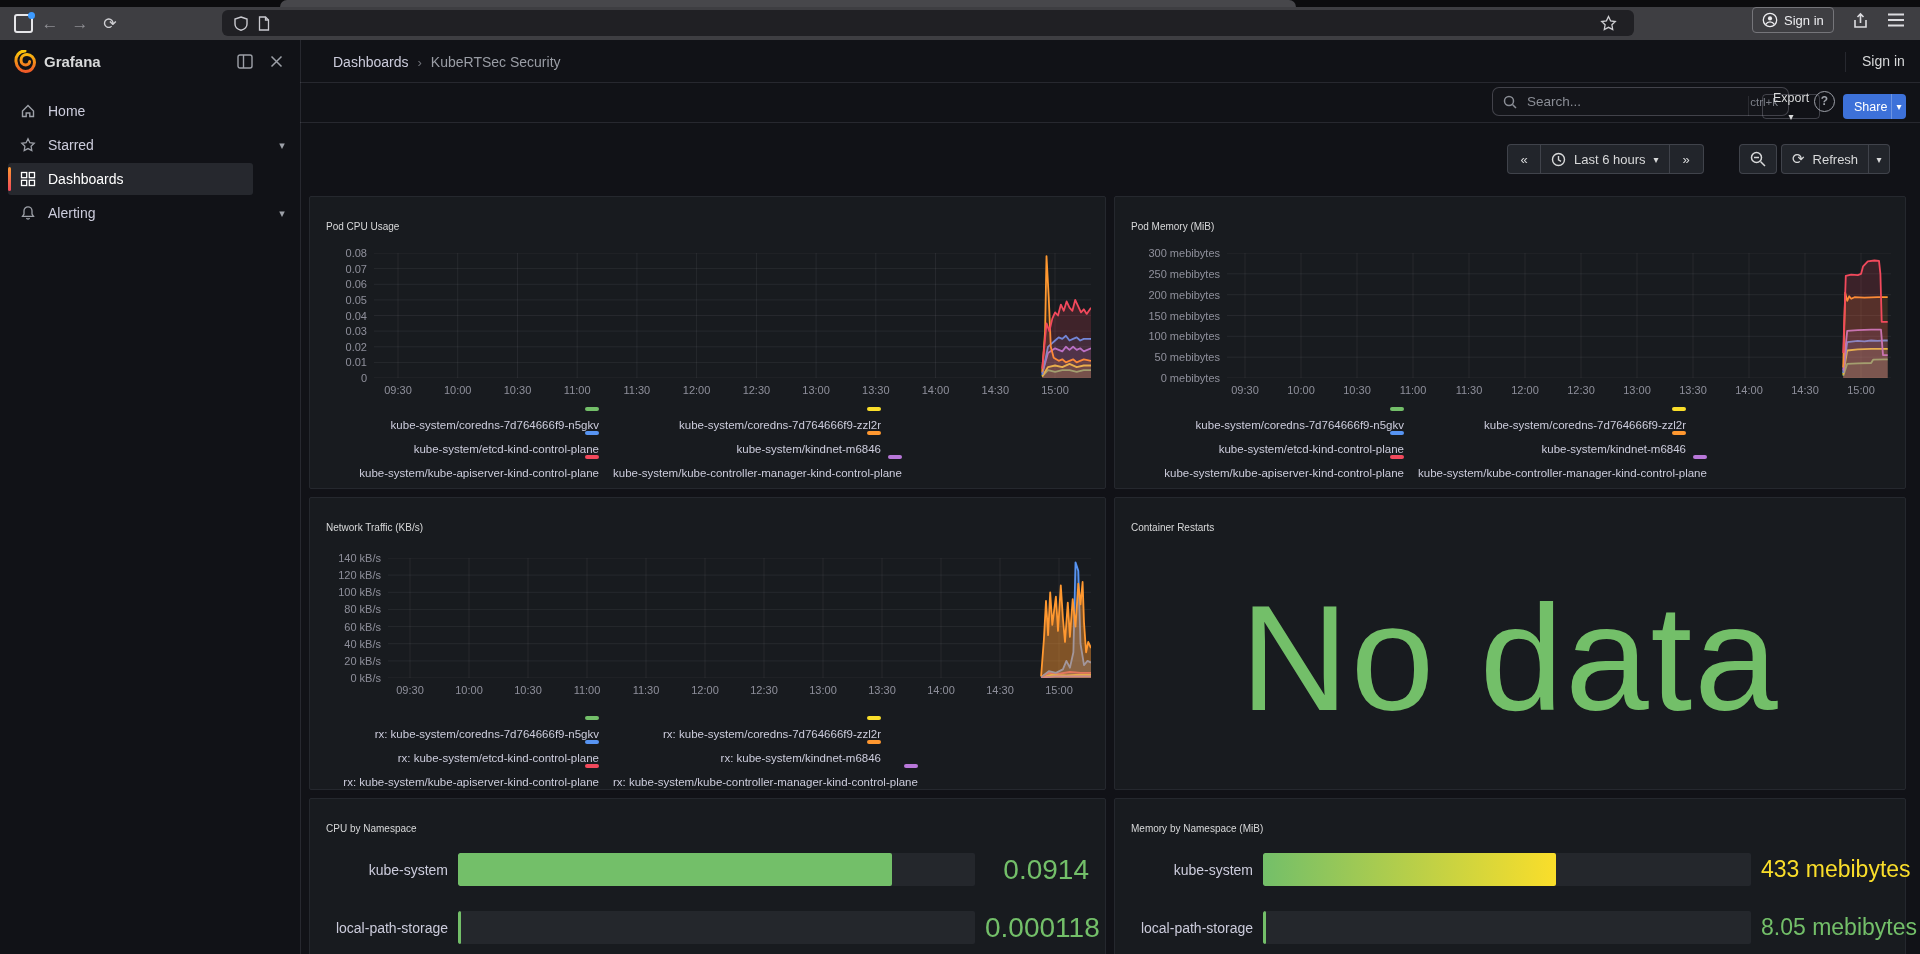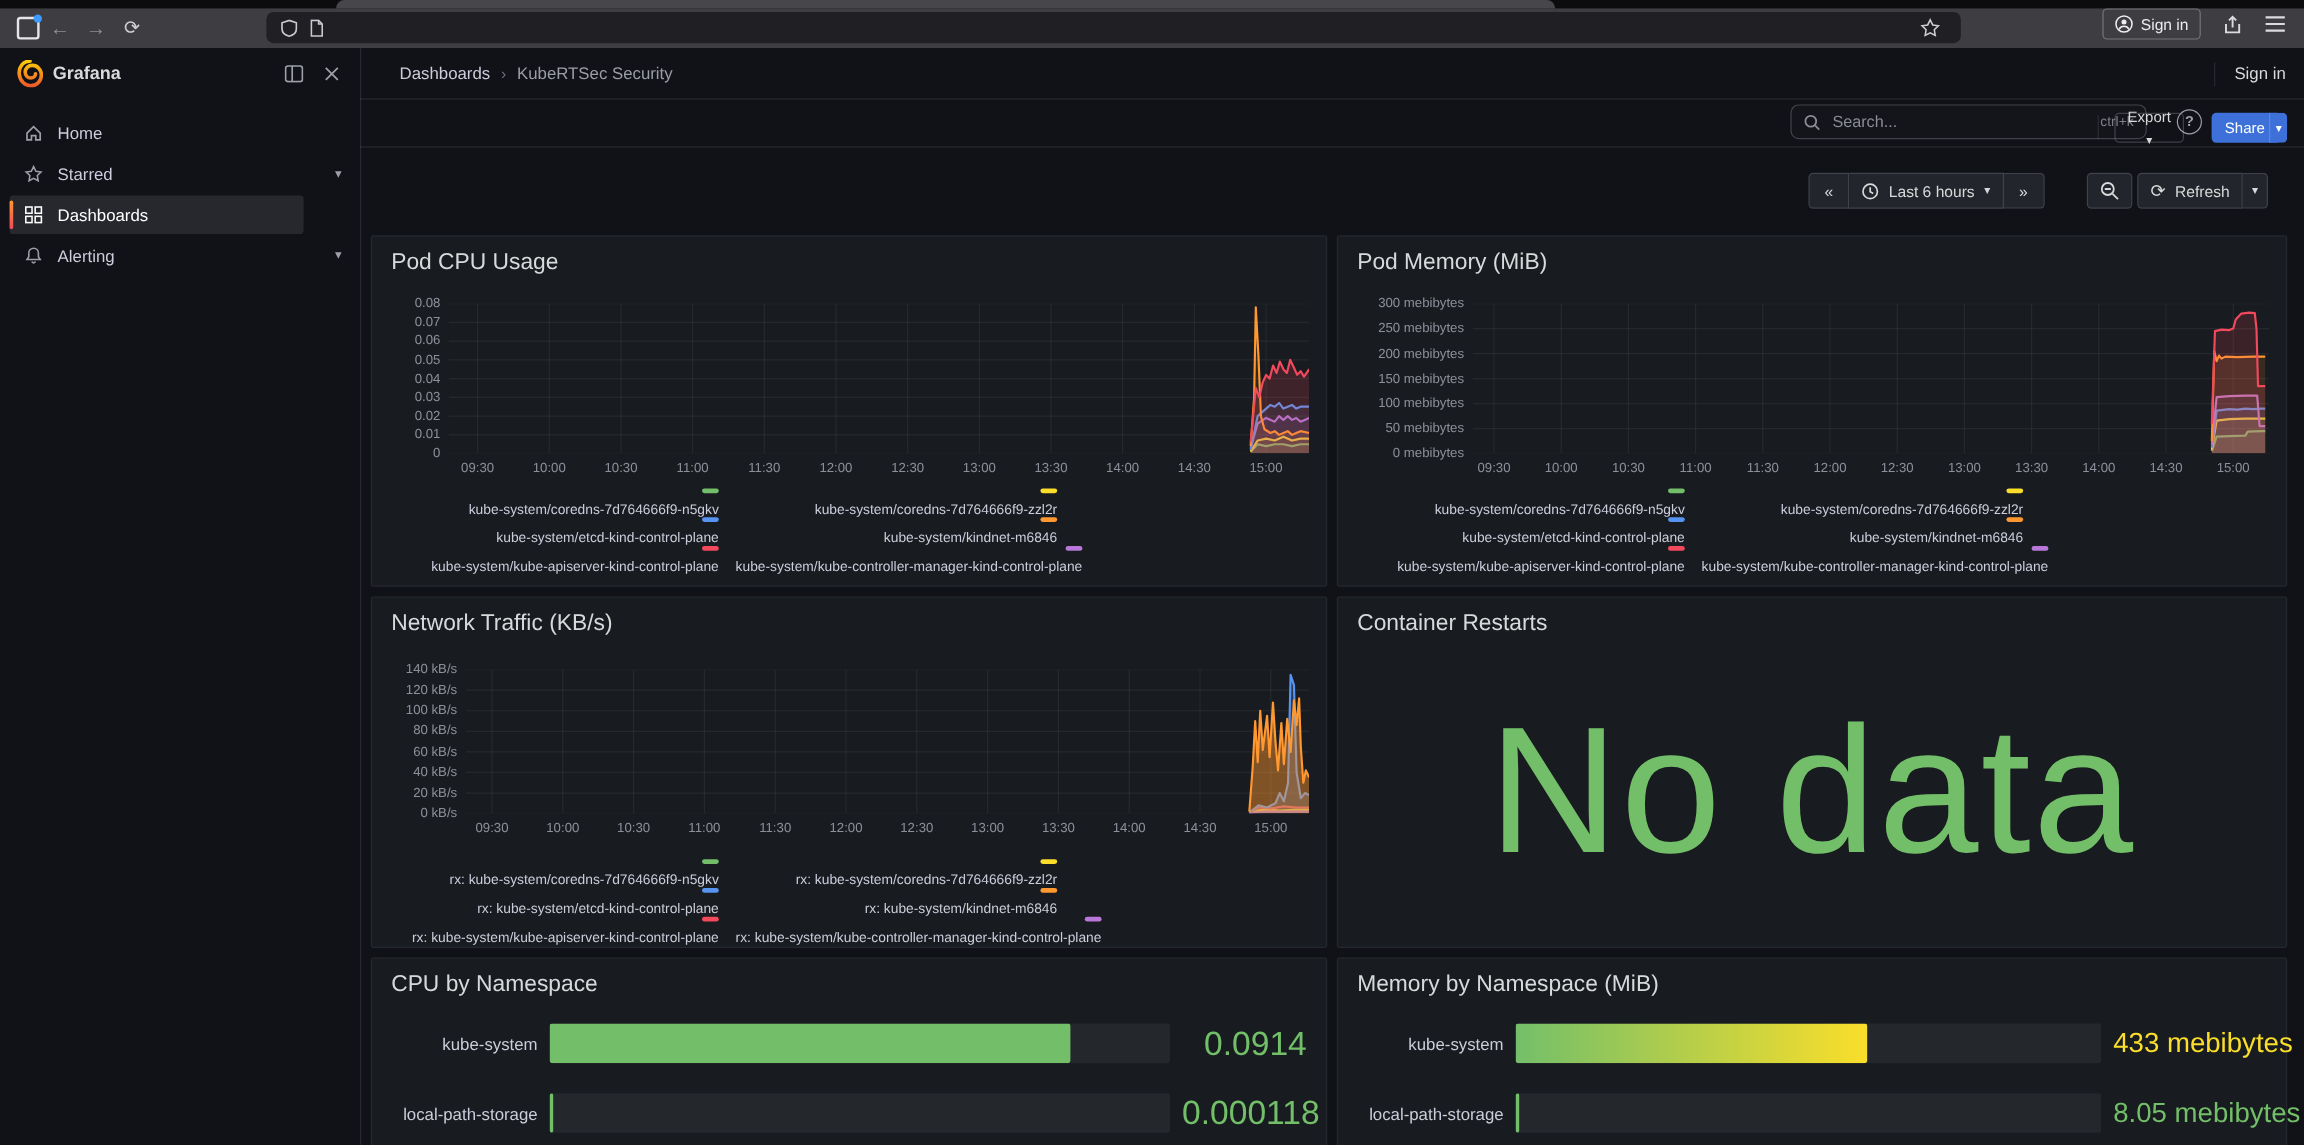--- a/index.html
+++ b/index.html
@@ -46,21 +46,21 @@
   .btn.outline{border:1px solid rgba(204,204,220,0.25);}
   .btn.blue{background:#3d71d9;color:#ffffff;text-align:center;}
   .chev{font-size:10px;color:inherit;}
   .tg{position:absolute;display:flex;height:30px;}
   .tg .seg{display:flex;align-items:center;justify-content:center;gap:8px;background:#22252b;border:1px solid rgba(204,204,220,0.18);border-left-width:0;color:#d8d9da;font-size:13px;padding:0 10px;cursor:pointer;box-sizing:border-box;}
   .tg .seg:first-child{border-left-width:1px;border-radius:4px 0 0 4px;}
   .tg .seg:last-child{border-radius:0 4px 4px 0;}
   .tg.single .seg{border-radius:4px;border-left-width:1px;}
   
   .panel{position:absolute;background:#181b1f;border:1px solid #25282e;border-radius:2px;box-sizing:border-box;}
-  .panel-title{position:absolute;left:16px;top:11px;font-size:19px;font-weight:500;color:#d8d9da;cursor:pointer;}
+  .panel-title{position:absolute;left:16px;top:24px;font-size:10px;font-weight:500;color:#d8d9da;cursor:pointer;}
   .chart-wrap{position:absolute;display:grid;grid-template-rows:1fr 22px;}
   .ylabels{position:relative;grid-row:1;grid-column:1;}
   .ytick{position:absolute;right:7px;transform:translateY(-50%);font-size:11px;color:rgba(204,204,220,0.65);white-space:nowrap;}
   .plot{position:relative;grid-row:1;grid-column:2;overflow:hidden;cursor:crosshair;}
   .xlabels{position:relative;grid-row:2;grid-column:2;}
   .xtick{position:absolute;top:6px;transform:translateX(-50%);font-size:11px;color:rgba(204,204,220,0.65);}
   .grid-line{stroke:rgba(204,204,220,0.08);stroke-width:1;}
   .legend{position:absolute;left:21px;}
   .legend-row{display:flex;height:24px;align-items:center;}
   .legend-item{display:flex;align-items:flex-end;gap:8px;min-width:282px;padding-right:14px;box-sizing:border-box;cursor:pointer;flex-direction:column;}

